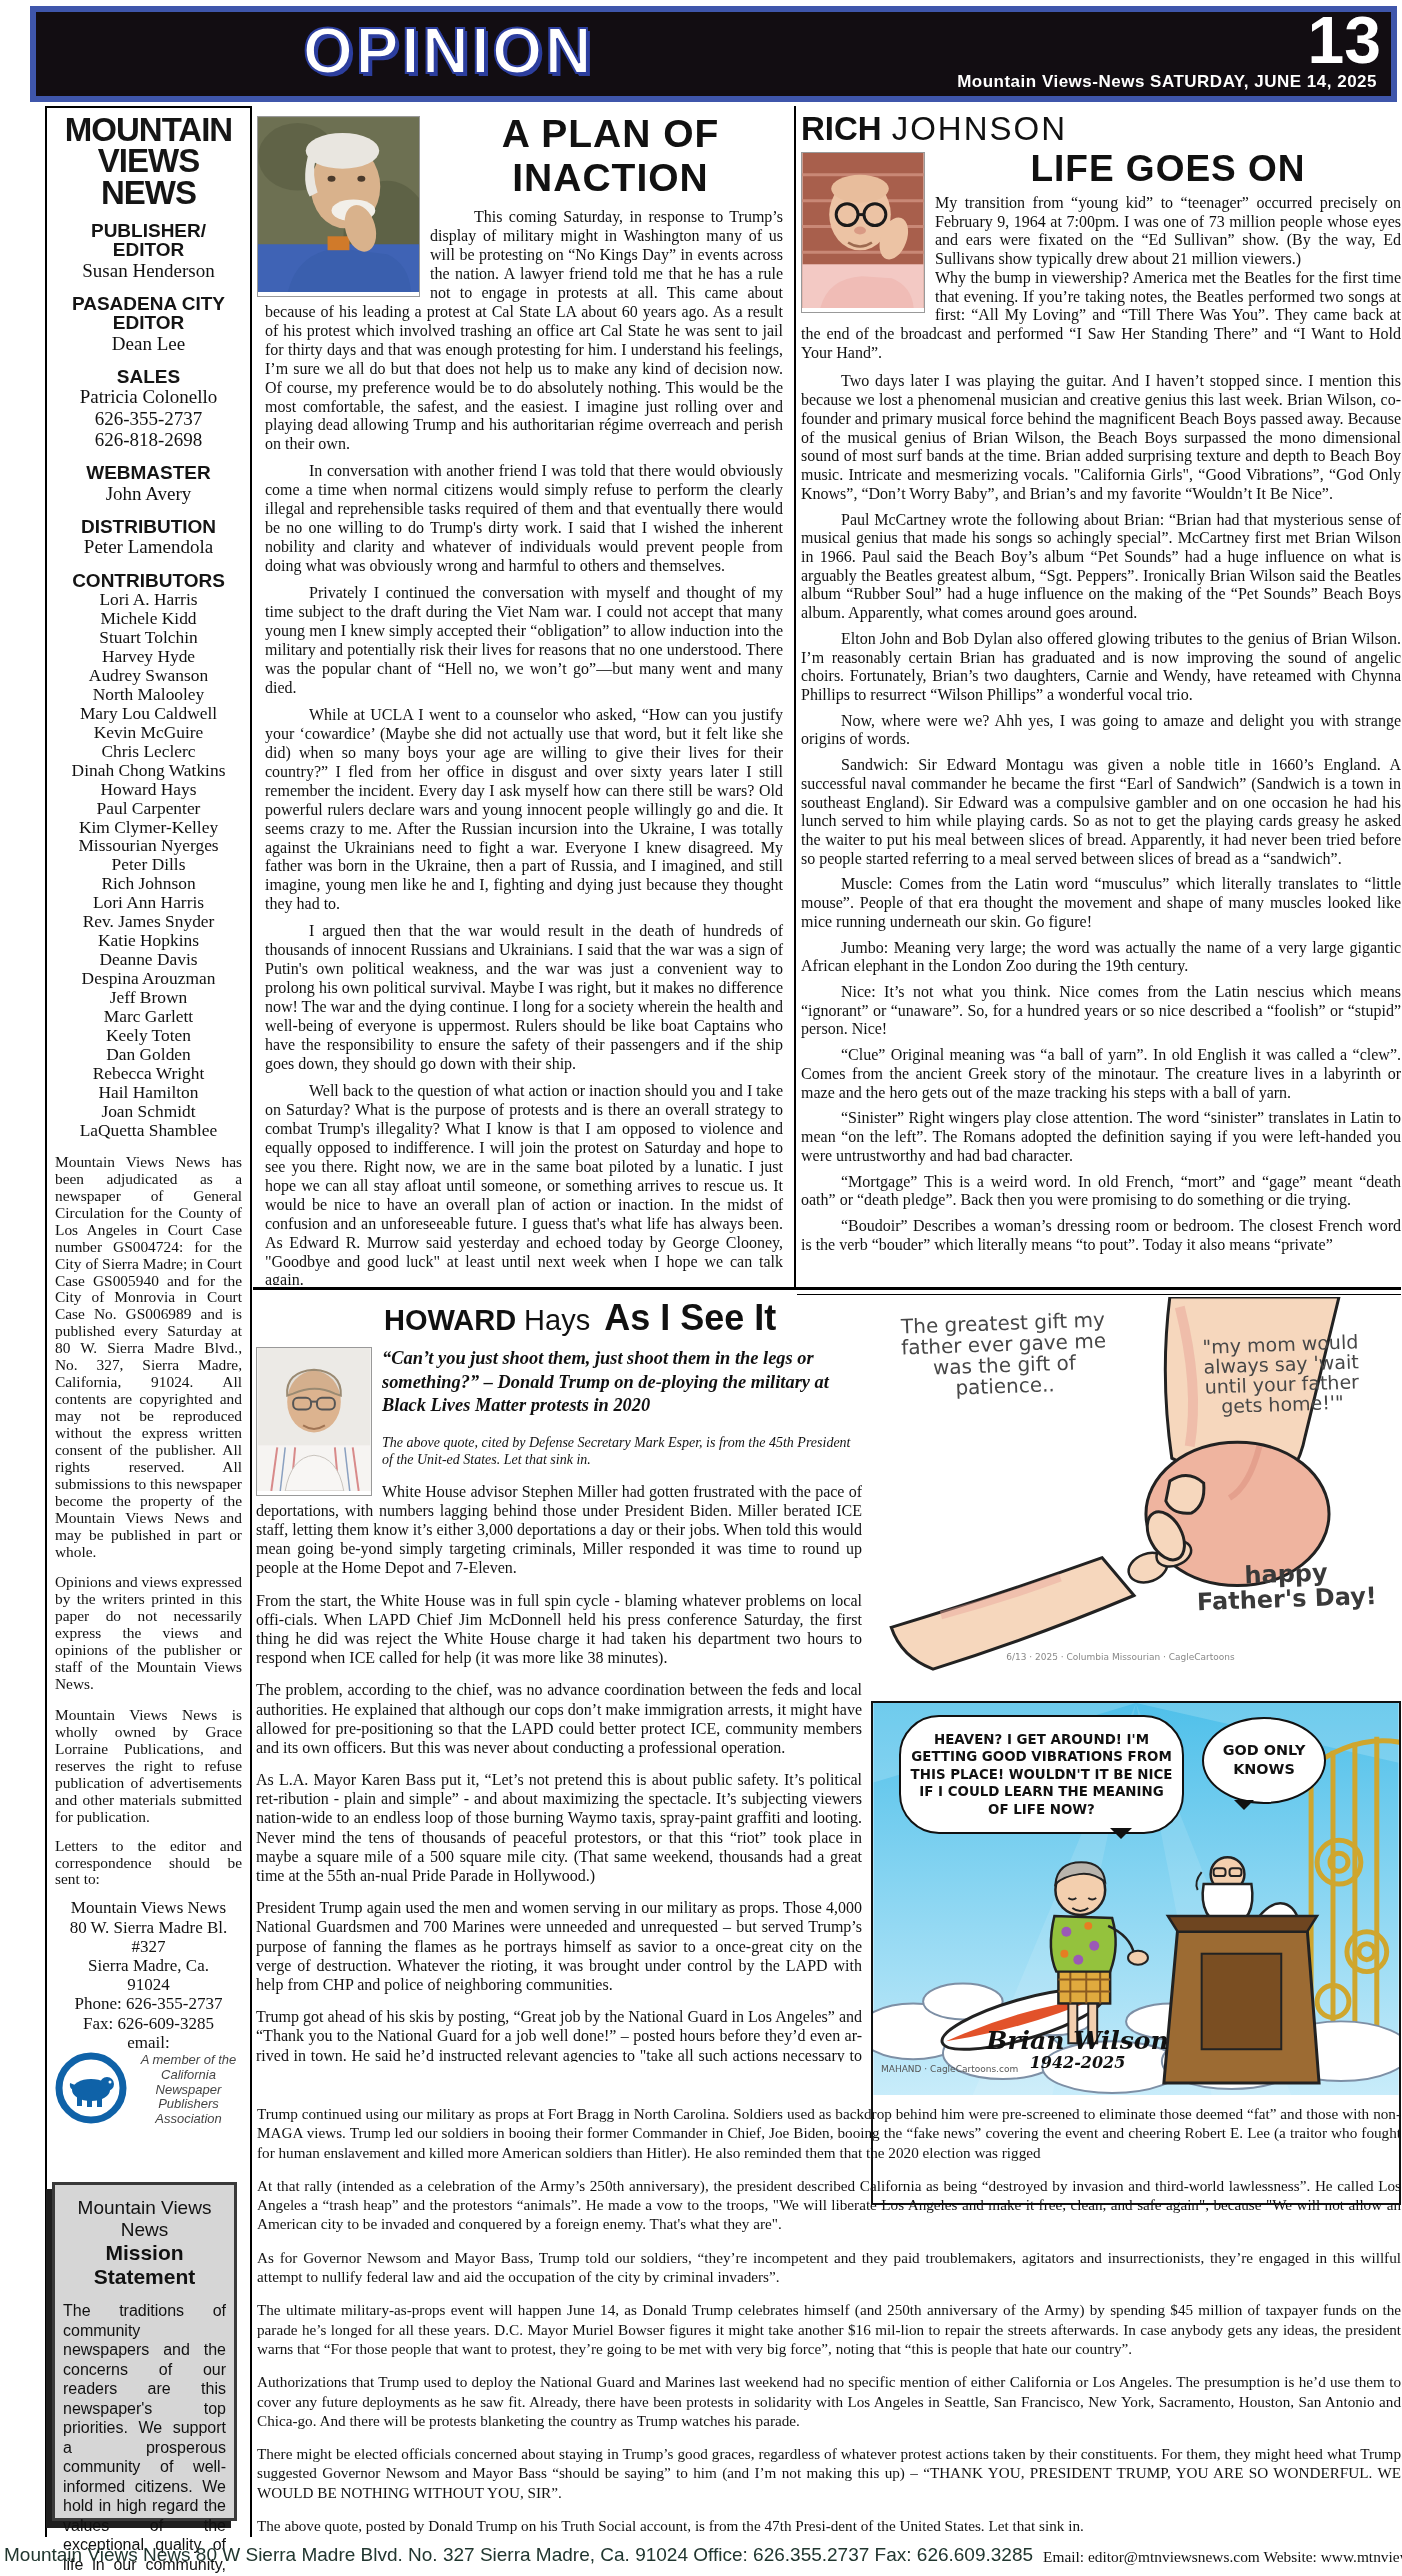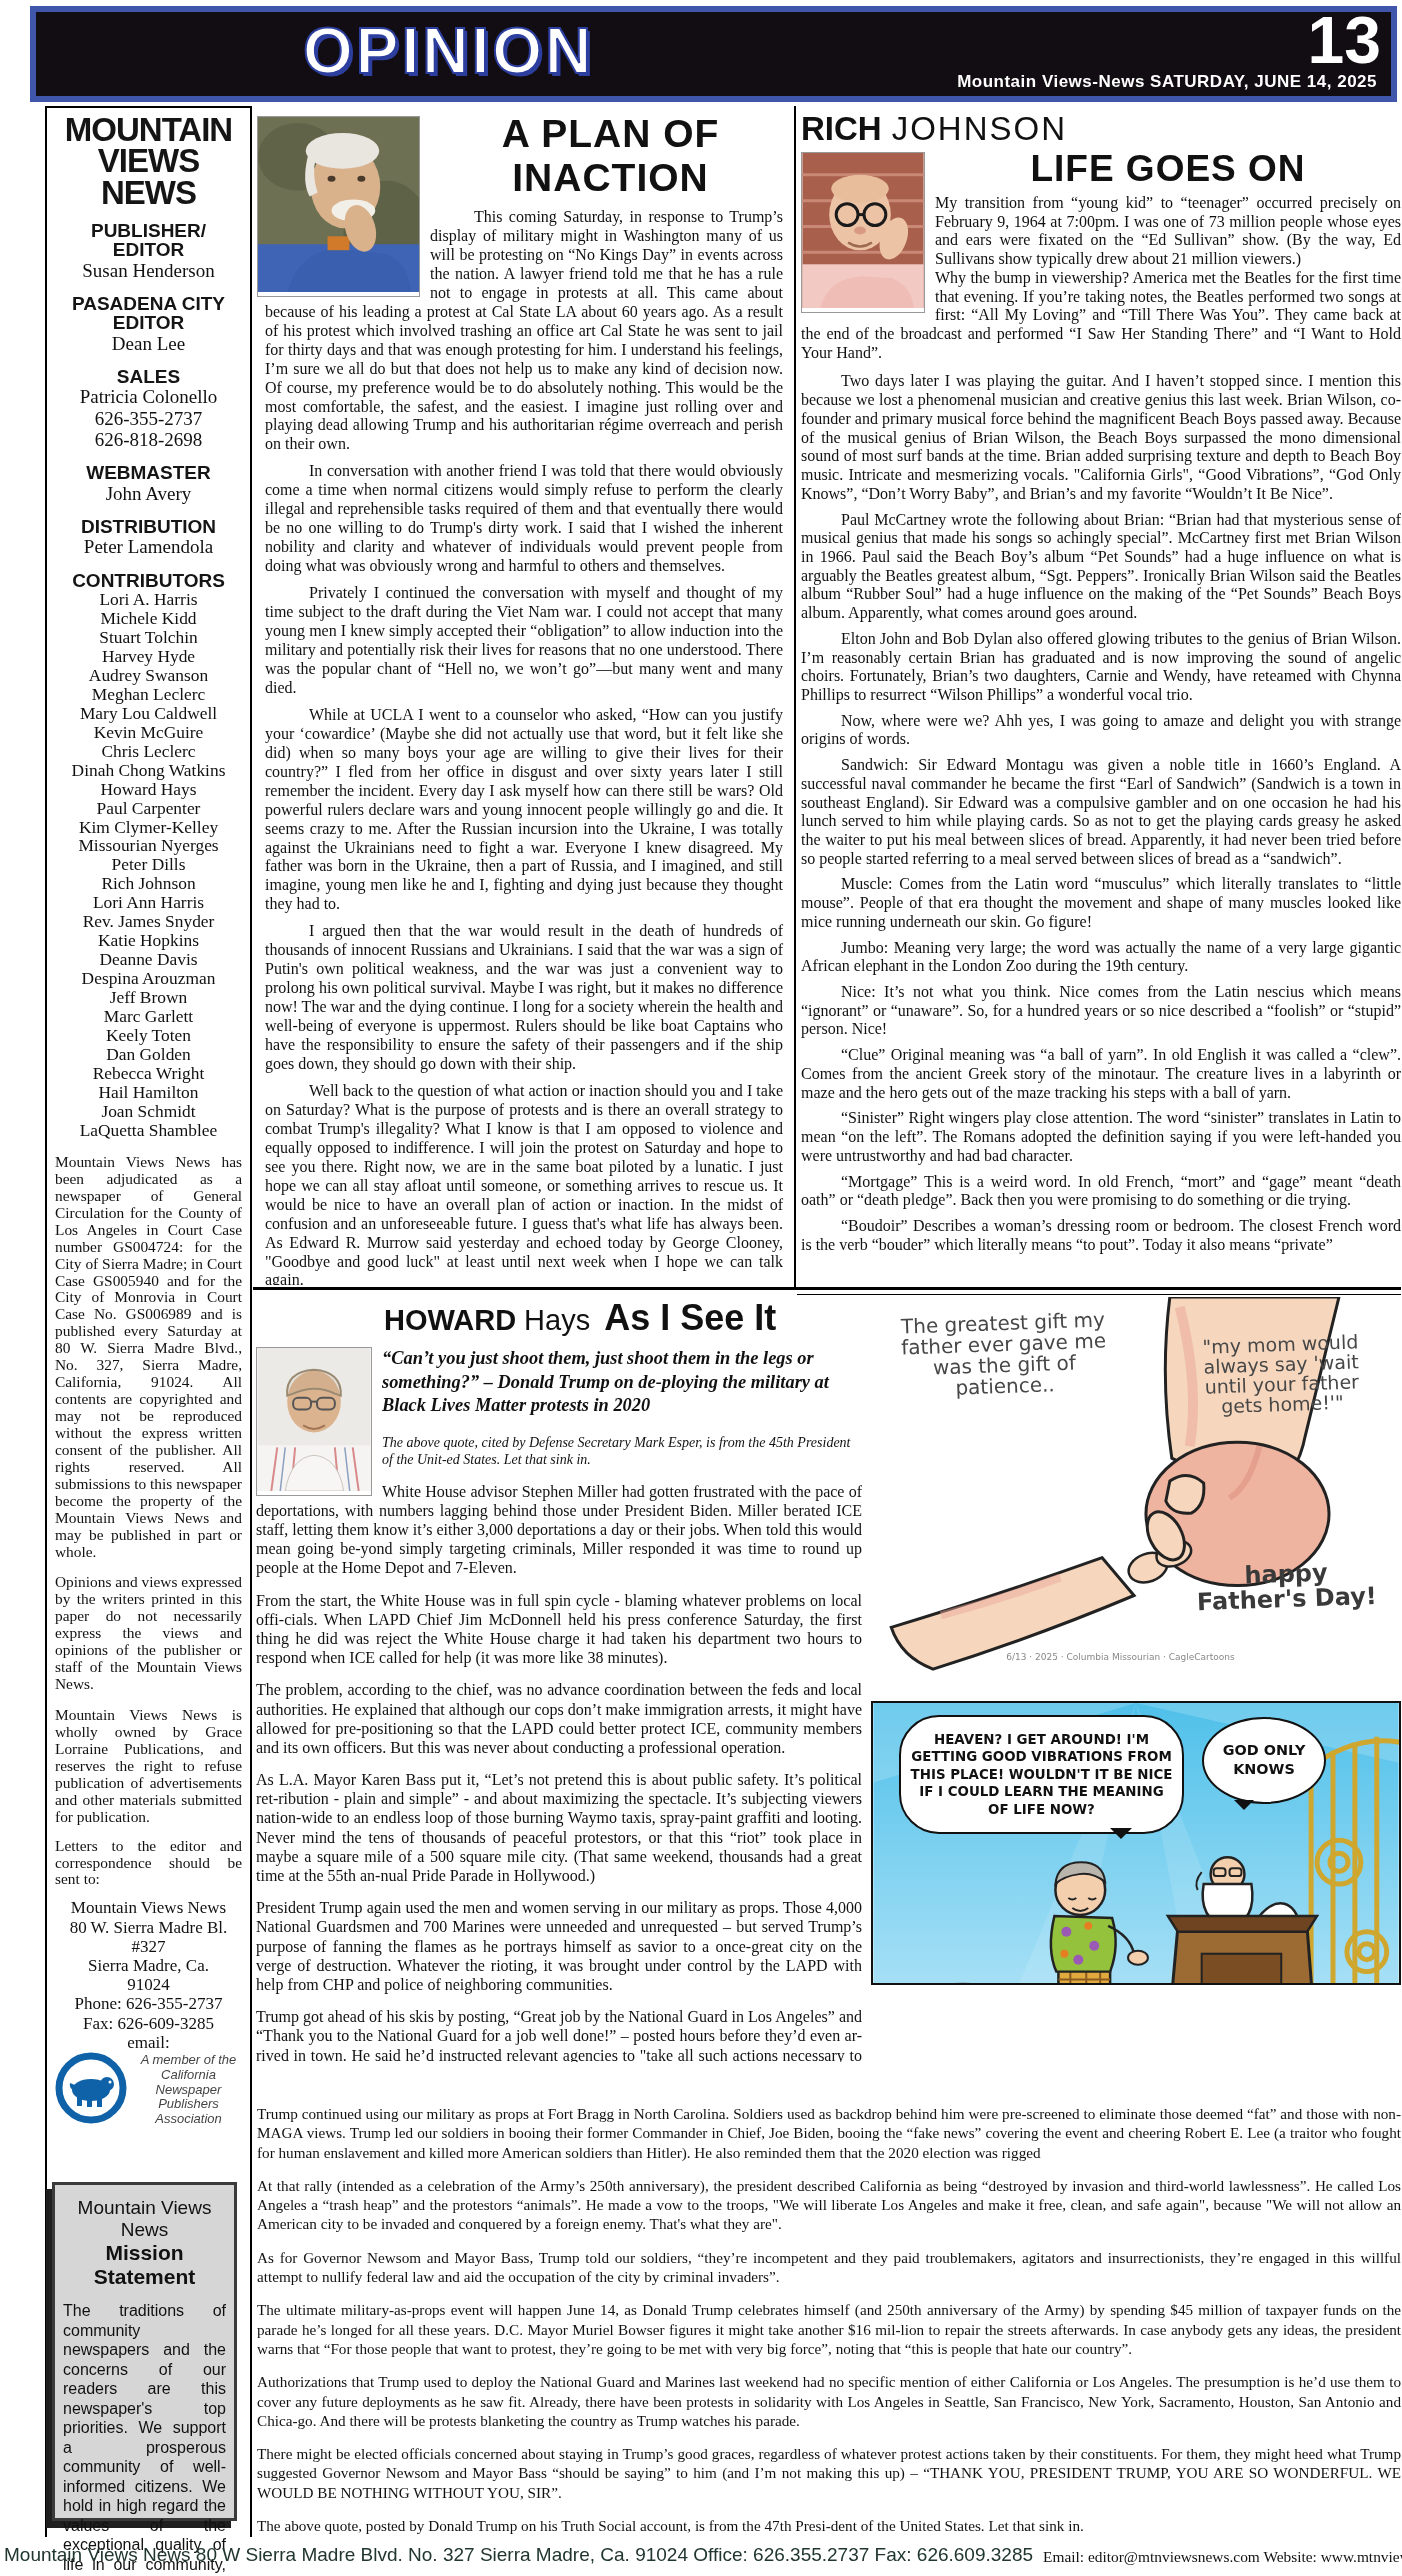--- a/index.html
+++ b/index.html
@@ -74,21 +74,21 @@
   .haysfull .body p{margin:0 0 14px;text-align:justify;font-size:15.2px;line-height:1.27;}
   
   .cartoon-fd{position:absolute;left:871px;top:1297px;width:530px;height:398px;background:#fff;}
   .fd-text{position:absolute;font-family:"DejaVu Sans",sans-serif;color:#474747;text-align:center;
        line-height:1.05;transform:rotate(-2deg);}
   .fd-left{left:26px;top:16px;width:214px;font-size:20px;}
   .fd-right{left:311px;top:38px;width:199px;font-size:19px;}
   .fd-bottom{left:321px;top:265px;width:189px;font-size:24px;font-weight:bold;color:#3a3a3a;}
   .fd-sig{position:absolute;left:110px;top:355px;width:279px;font-family:"DejaVu Sans",sans-serif;
        font-size:9px;color:#888;text-align:center;}
-  .cartoon-bw{position:absolute;left:871px;top:1701px;width:530px;height:284px;border:2px solid #111;
+  .cartoon-bw{position:absolute;left:871px;top:1701px;width:530px;height:504px;border:2px solid #111;
        box-sizing:border-box;overflow:hidden;}
   .bubble{position:absolute;background:#fff;border:2.5px solid #111;
        font-family:"DejaVu Sans",sans-serif;font-weight:600;text-align:center;color:#111;}
   .bw-b1{left:26px;top:12px;width:265px;padding:14px 8px;border-radius:40px;font-size:13.4px;line-height:1.3;}
   .bw-b1::after{content:"";position:absolute;left:209px;bottom:-18px;border:11px solid transparent;
        border-top-color:#111;}
   .bw-b2{left:329px;top:14px;width:104px;padding:22px 8px;border-radius:50%;font-size:14.4px;line-height:1.35;}
   .bw-b2::after{content:"";position:absolute;left:30px;bottom:-18px;border:10px solid transparent;
        border-top-color:#111;}
   .bw-caption{position:absolute;left:90px;top:325px;width:229px;text-align:center;
@@ -135,21 +135,21 @@
       <div class="sname">John Avery</div>
       <div class="role">DISTRIBUTION</div>
       <div class="sname">Peter Lamendola</div>
       <div class="role">CONTRIBUTORS</div>
       <div class="contrib">
           <div>Lori A. Harris</div>
           <div>Michele Kidd</div>
           <div>Stuart Tolchin</div>
           <div>Harvey Hyde</div>
           <div>Audrey Swanson</div>
-          <div>Meghan Leclerc</div>
+          <div>North Malooley</div>
           <div>Mary Lou Caldwell</div>
           <div>Kevin McGuire</div>
           <div>Chris Leclerc</div>
           <div>Dinah Chong Watkins</div>
           <div>Howard Hays</div>
           <div>Paul Carpenter</div>
           <div>Kim Clymer-Kelley</div>
           <div>Missourian Nyerges</div>
           <div>Peter Dills</div>
           <div>Rich Johnson</div>

